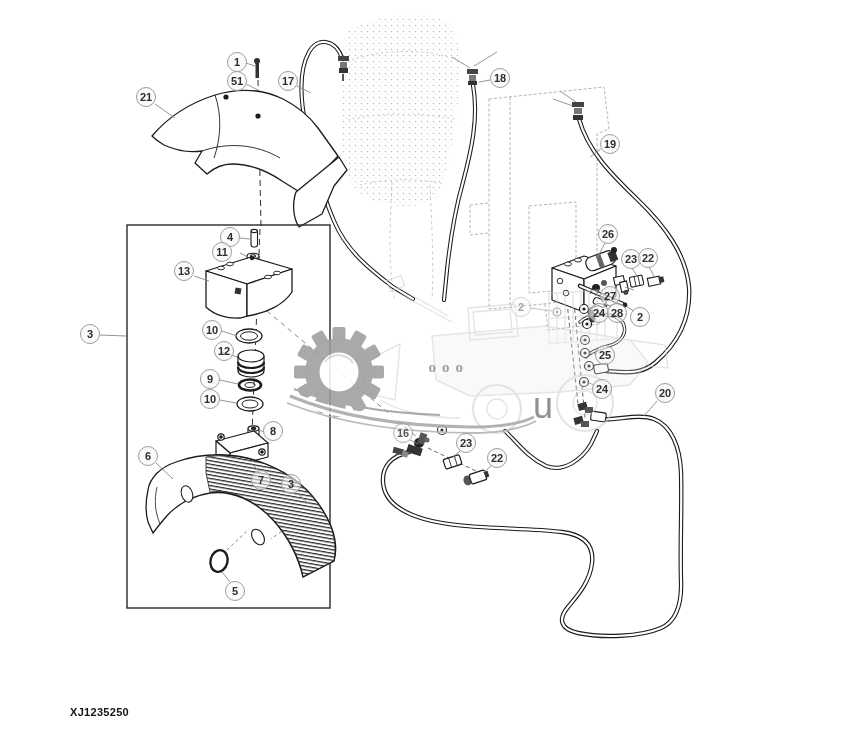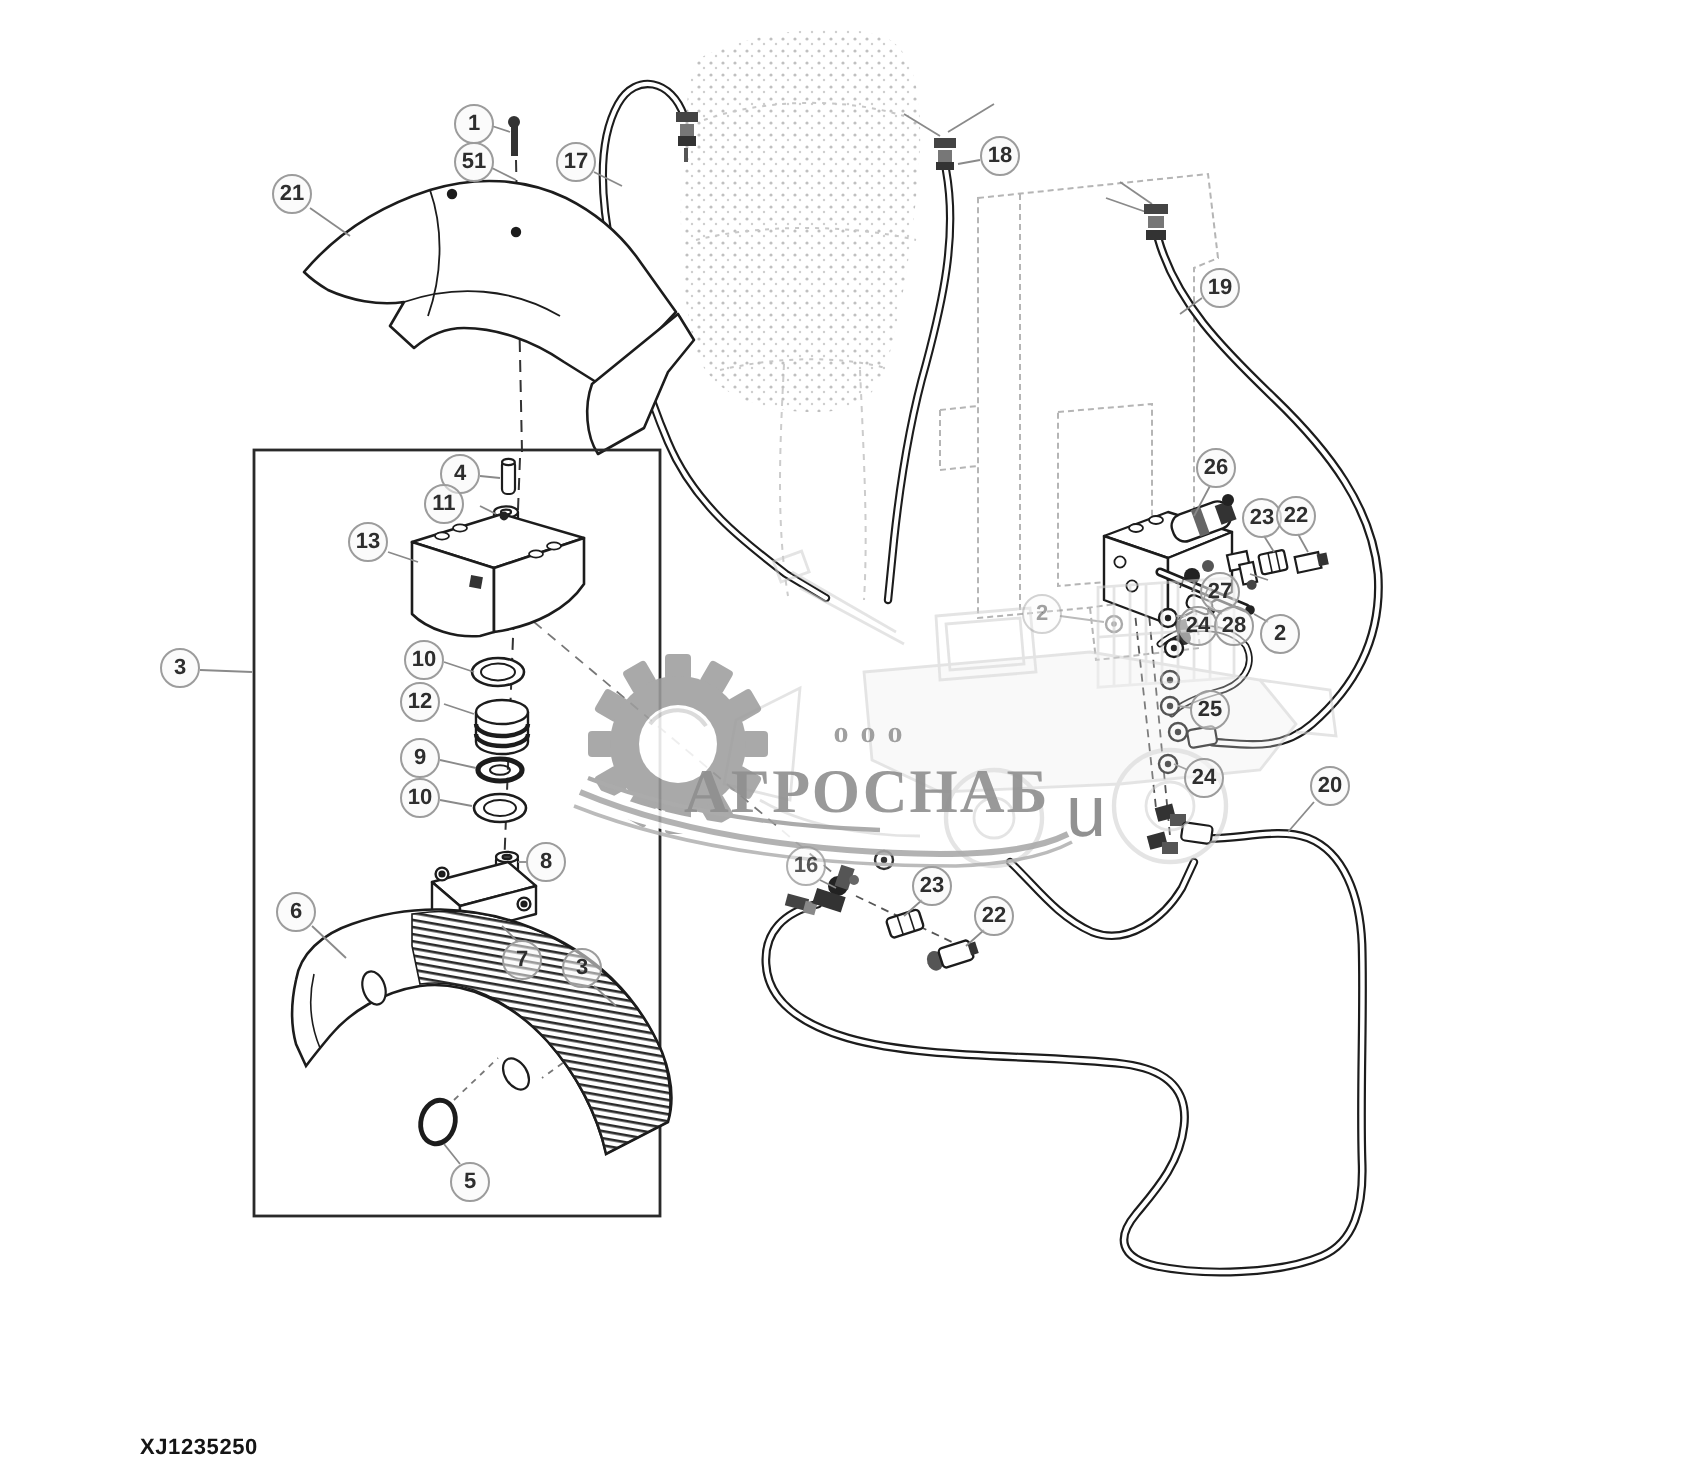--- a/index.html
+++ b/index.html
@@ -3,27 +3,27 @@
 <meta charset="utf-8">
 <style>
   html,body{margin:0;padding:0;background:#fff;}
   #stage{position:relative;width:841px;height:731px;background:#fff;overflow:hidden;
          font-family:"Liberation Sans",sans-serif;}
   #art{position:absolute;left:0;top:0;}
   .co{position:absolute;width:20px;height:20px;border:1.2px solid #9c9c9c;border-radius:50%;
       background:rgba(248,248,248,.55);color:#2e2e2e;
       font:bold 11px "Liberation Sans",sans-serif;
       display:flex;align-items:center;justify-content:center;line-height:1;box-sizing:border-box;}
-  .wm-ooo{position:absolute;left:405px;top:359px;width:64px;text-align:center;
+  .wm-ooo{position:absolute;left:405px;top:359px;width:64px;text-align:right;
       font:bold 15px "Liberation Serif",serif;letter-spacing:6px;color:#9b9b9b;opacity:.95;}
   .wm-name{position:absolute;left:342px;top:378px;
       font:bold 31px "Liberation Serif",serif;letter-spacing:1px;color:#8f8f8f;opacity:.9;}
   .wm-u{position:absolute;left:533px;top:385px;font:36px "Liberation Sans",sans-serif;color:#919191;}
   .draw-id{position:absolute;left:70px;top:706px;font:bold 11px "Liberation Sans",sans-serif;
-      color:#151515;letter-spacing:.3px;margin-top:12px;}
+      color:#151515;letter-spacing:.3px;}
 </style>
 </head>
 <body>
 
 <div id="stage">
 
 <svg id="art" width="841" height="731" viewBox="0 0 841 731">
   <defs>
     <pattern id="stip" patternUnits="userSpaceOnUse" width="6" height="6">
       <circle cx="1.5" cy="1.5" r="0.8" fill="#b9b9b9"></circle>
@@ -386,21 +386,20 @@
       <path d="M-14,-10 A17,17 0 0 1 14,-9" stroke="#d7d7d7" stroke-width="2" fill="none"></path>
       <path d="M-52,22 C-20,38 20,46 60,47" stroke="#fff" stroke-width="9" fill="none"></path>
     </g>
     <path d="M290,396 C340,417 400,426 470,427 C500,427 520,424 534,417" stroke="#a8a8a8" stroke-width="3" fill="none"></path>
     <path d="M287,403 C340,424 405,433 478,433 C505,432 523,428 536,421" stroke="#b2b2b2" stroke-width="1.8" fill="none"></path>
     <path d="M294,389 C335,405 385,413 440,415" stroke="#a0a0a0" stroke-width="2.2" fill="none"></path>
   </g>
 </svg>
 
 <div class="wm-ooo">ооо</div>
-<div class="wm-name">АГРОСНАБ</div>
 <div class="wm-u">u</div>
 
 <div class="draw-id">XJ1235250</div>
 
 <div class="co" style="left:227px;top:52px">1</div>
 <div class="co" style="left:227px;top:71px">51</div>
 <div class="co" style="left:136px;top:87px">21</div>
 <div class="co" style="left:278px;top:71px">17</div>
 <div class="co" style="left:490px;top:68px">18</div>
 <div class="co" style="left:600px;top:134px">19</div>
@@ -416,21 +415,21 @@
 <div class="co" style="left:592px;top:379px">24</div>
 <div class="co" style="left:655px;top:383px">20</div>
 <div class="co" style="left:393px;top:423px;opacity:.8">16</div>
 <div class="co" style="left:456px;top:433px">23</div>
 <div class="co" style="left:487px;top:448px">22</div>
 <div class="co" style="left:80px;top:324px">3</div>
 <div class="co" style="left:220px;top:227px">4</div>
 <div class="co" style="left:212px;top:242px">11</div>
 <div class="co" style="left:174px;top:261px">13</div>
 <div class="co" style="left:202px;top:320px">10</div>
-<div class="co" style="left:200px;top:341px">12</div>
+<div class="co" style="left:214px;top:341px">12</div>
 <div class="co" style="left:200px;top:369px">9</div>
 <div class="co" style="left:200px;top:389px">10</div>
 <div class="co" style="left:138px;top:446px">6</div>
 <div class="co" style="left:263px;top:421px">8</div>
 <div class="co" style="left:251px;top:470px">7</div>
 <div class="co" style="left:281px;top:474px">3</div>
 <div class="co" style="left:225px;top:581px">5</div>
 
 </div>
 

